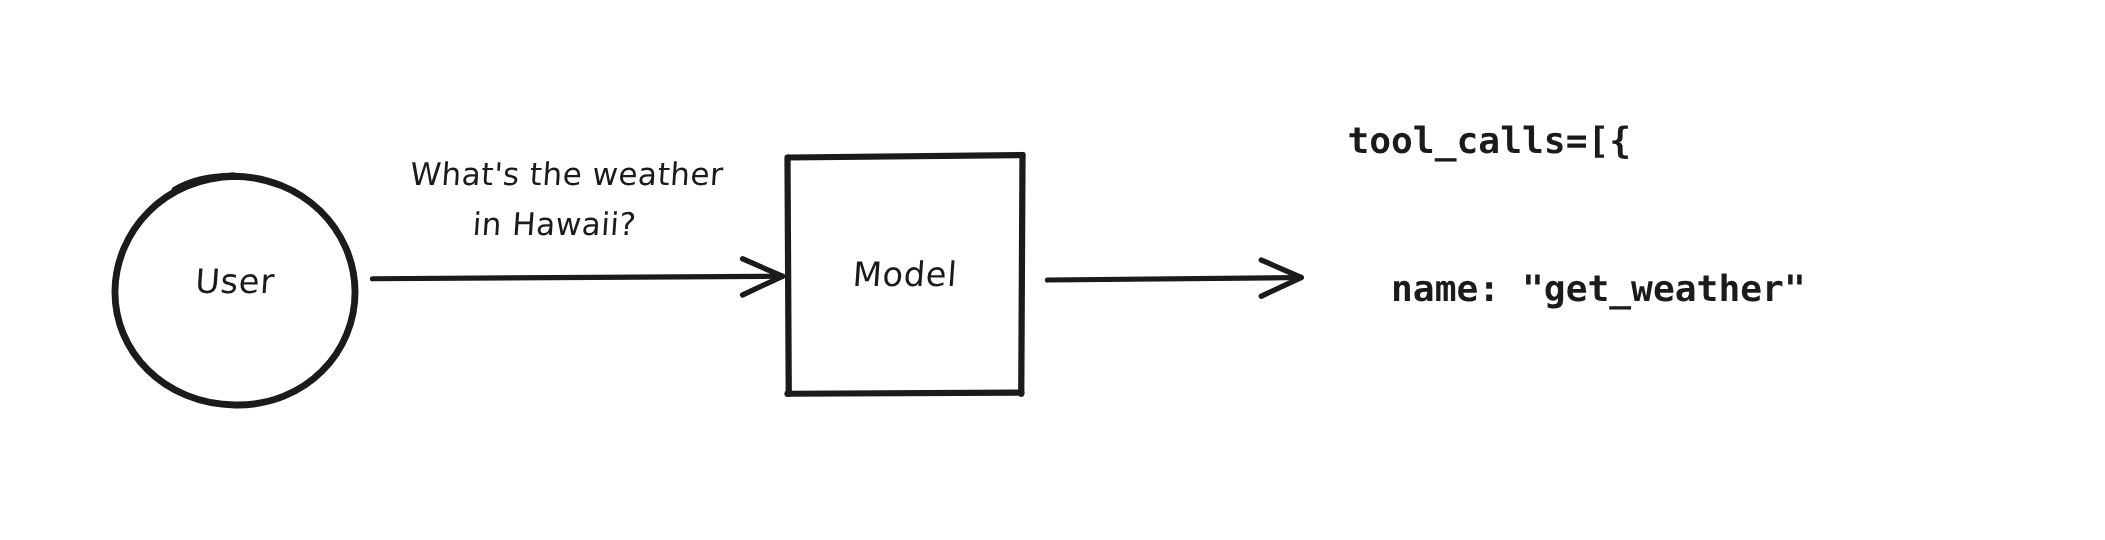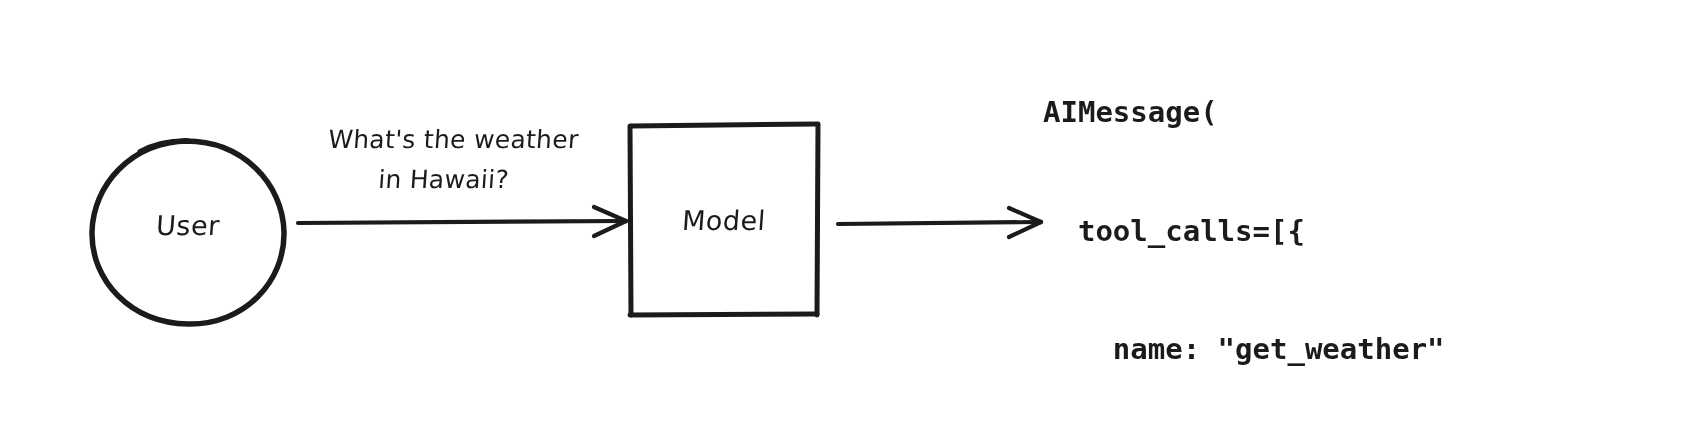--- a/index.html
+++ b/index.html
@@ -111,21 +111,20 @@
   <div class="node-label" id="user-label">User</div>
 
   <div class="node-label" id="model-label">Model</div>
 
   <div id="edge-label">
     <span class="ln ln1">What's the weather</span>
     <span class="ln ln2">in Hawaii?</span>
   </div>
 
   <div id="code-block">
-    <span class="cl">AIMessage(</span>
     <span class="cl">  tool_calls=[{</span>
     <span class="cl">    name: "get_weather"</span>
     
     
     
     
     
     
     
   </div>

